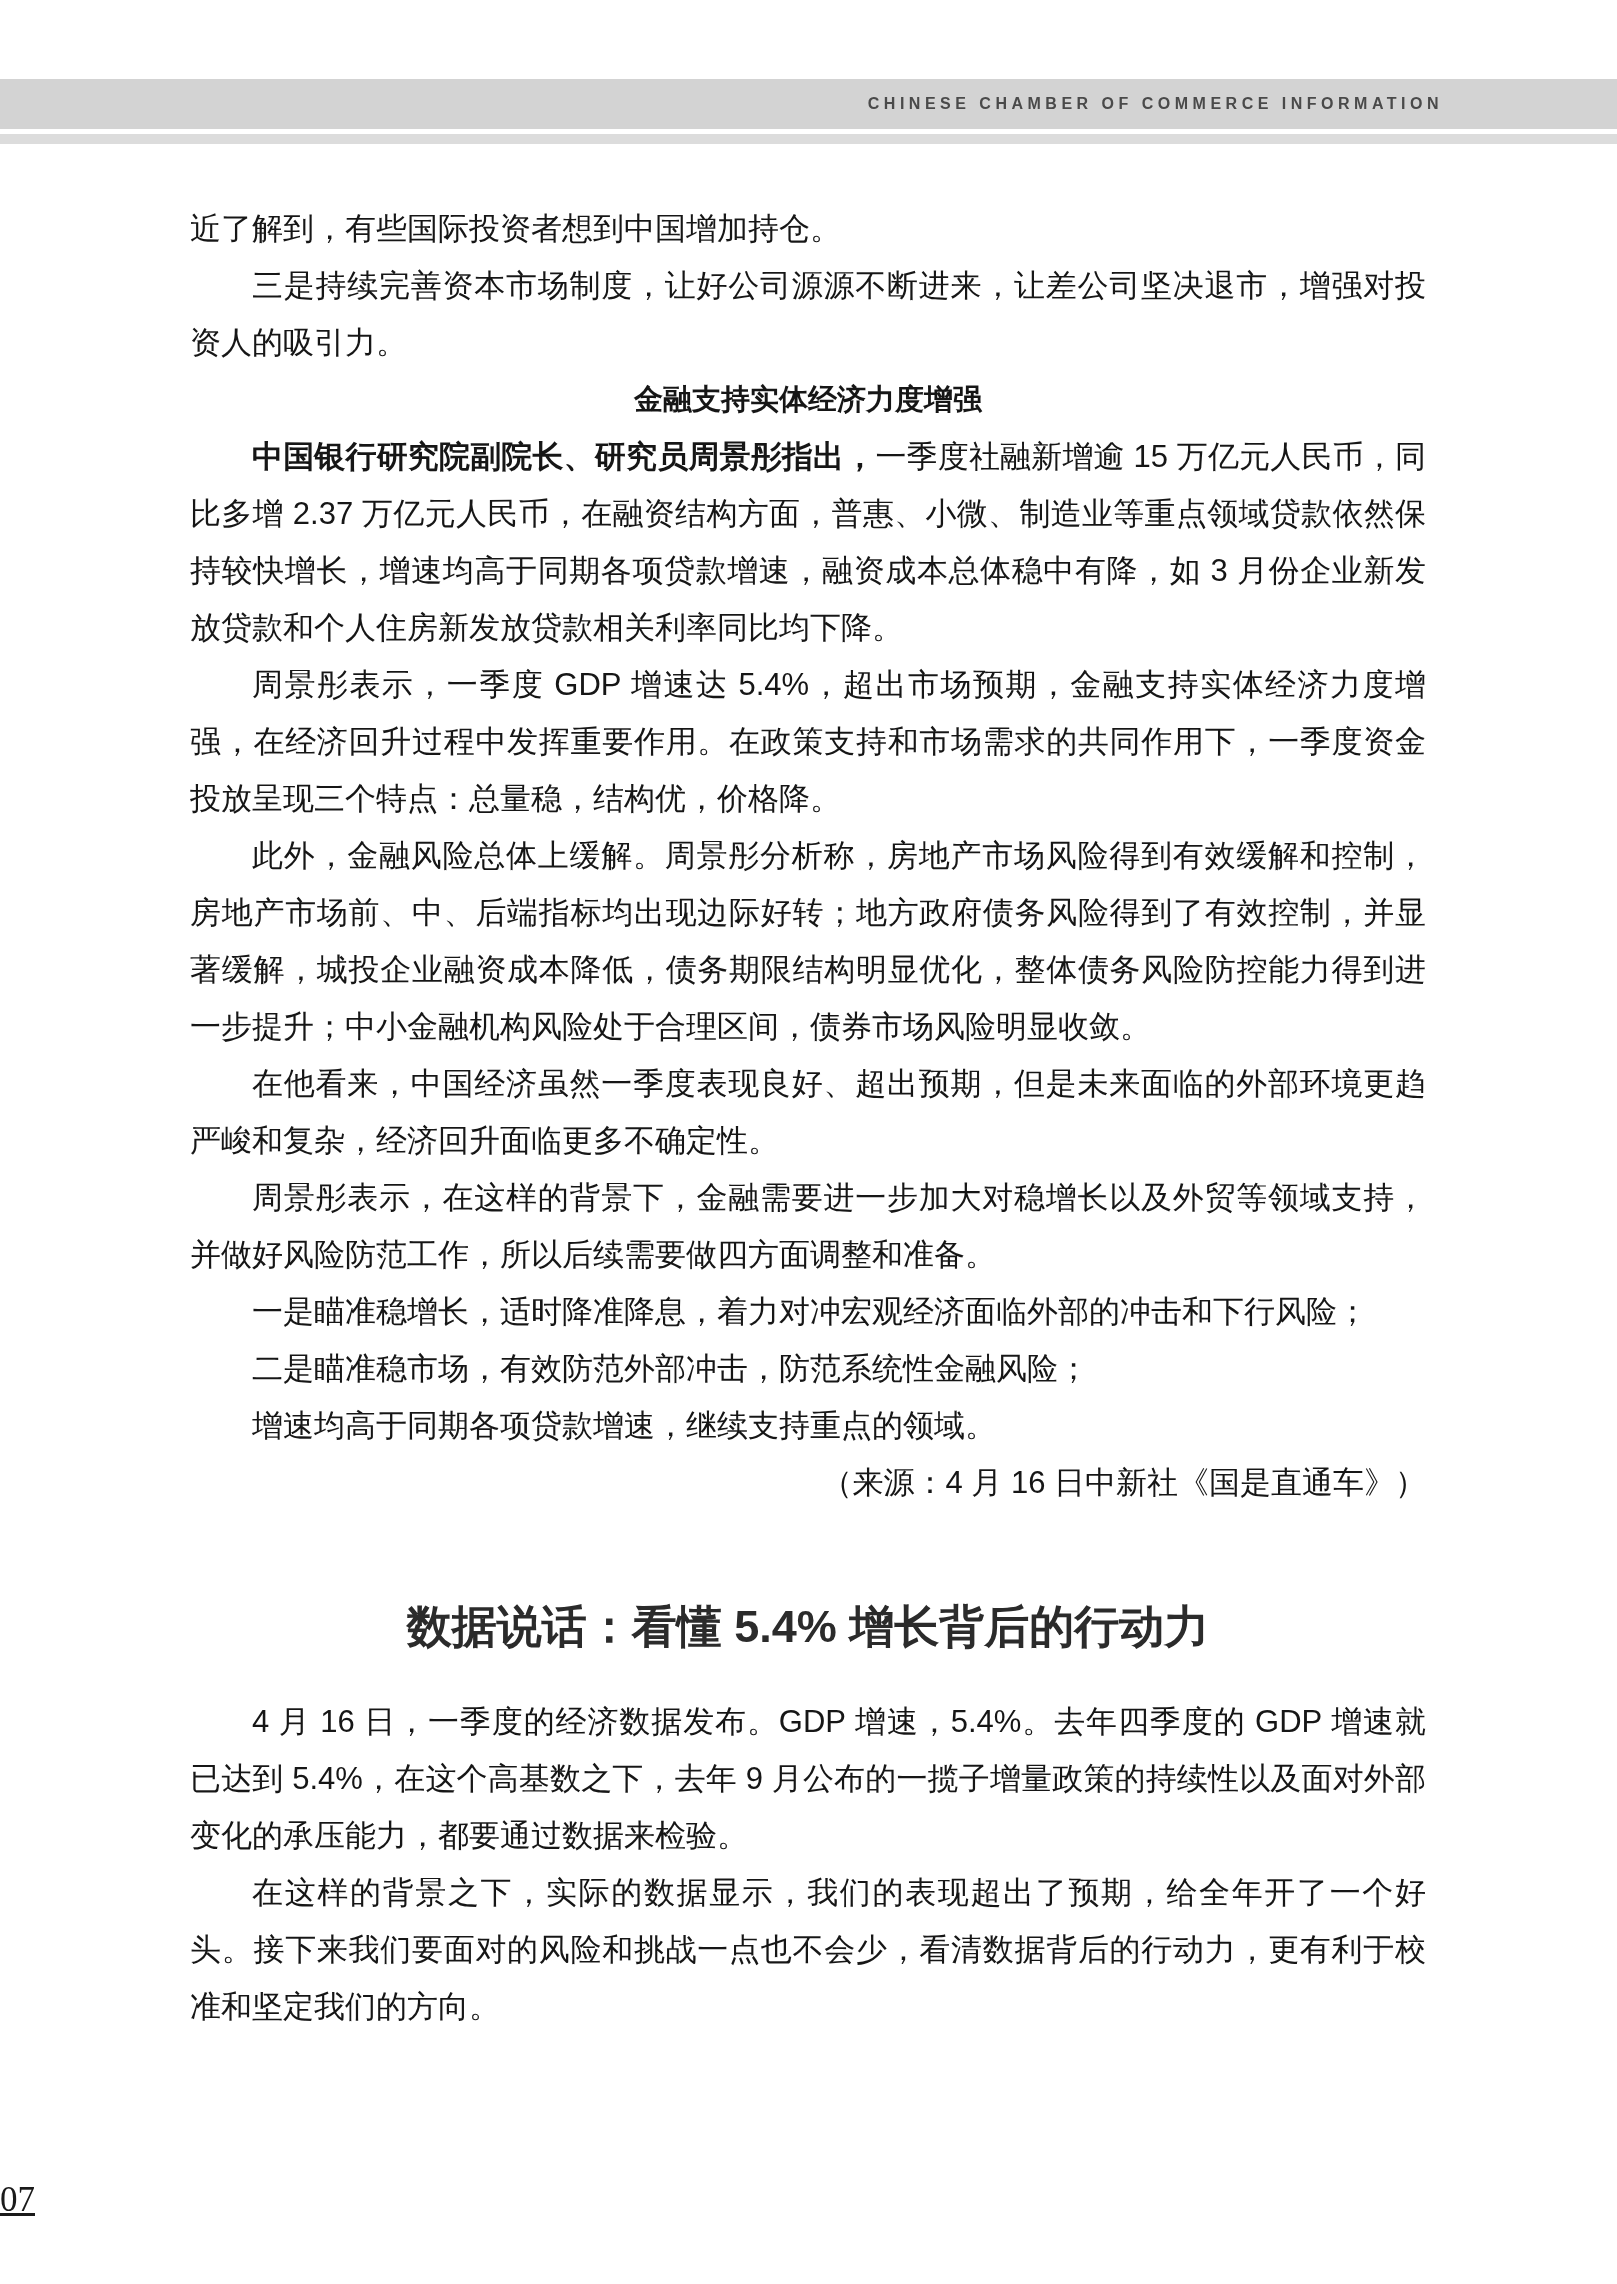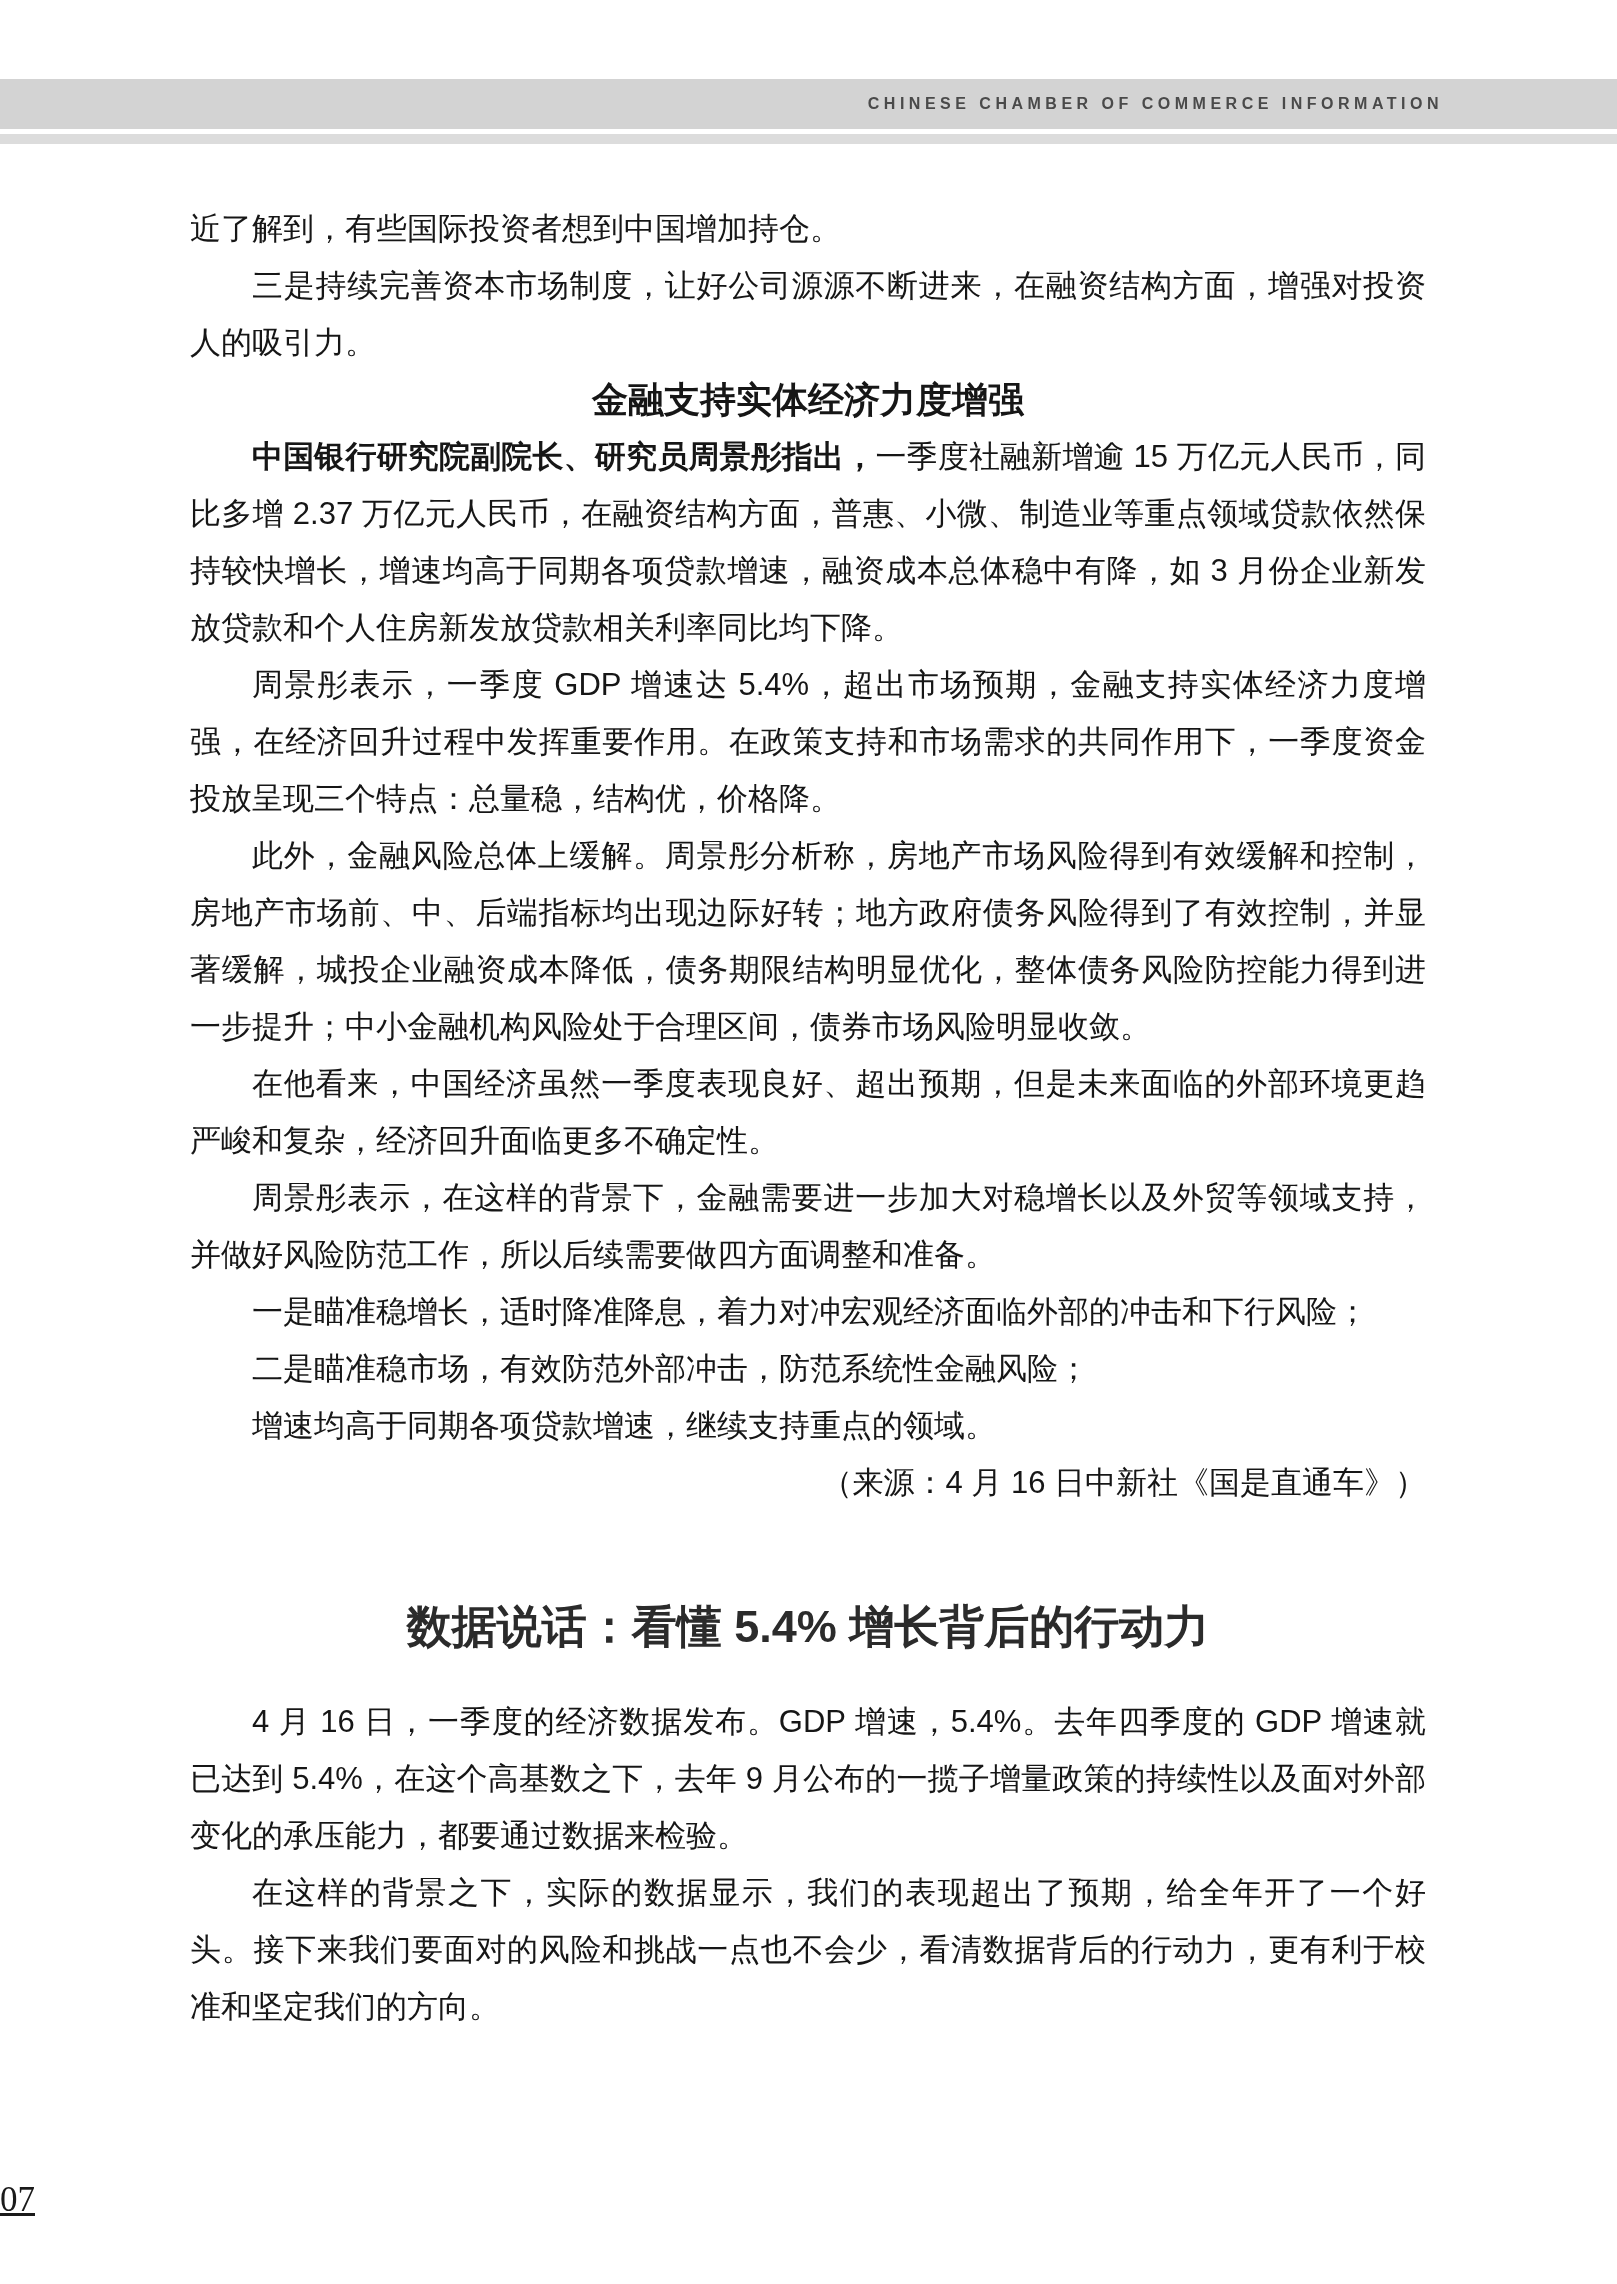--- a/index.html
+++ b/index.html
@@ -47,21 +47,21 @@
     text-align: justify;
     color: #161616;
   }
   .bodycol p { margin: 0; padding: 0; }
   .ind { text-indent: 2em; }
   .noind { text-indent: 0; }
   .lead-bold { font-weight: bold; }
   .sec-heading {
     text-align: center;
     font-weight: bold;
-    font-size: 36px;
+    font-size: 29px;
     text-indent: 0;
   }
   .src-line {
     text-align: right;
     text-indent: 0;
   }
   .big-title {
     margin-top: 78px;
     height: 75px;
     line-height: 75px;
@@ -91,21 +91,21 @@
 
   <div class="band-main">
     <div class="band-text">CHINESE CHAMBER OF COMMERCE INFORMATION</div>
   </div>
   <div class="band-sub"></div>
 
   <div class="bodycol">
 
     <p class="noind">近了解到，有些国际投资者想到中国增加持仓。</p>
 
-    <p class="ind">三是持续完善资本市场制度，让好公司源源不断进来，在融资结构方面，增强对投资人的吸引力。</p>
+    <p class="ind">三是持续完善资本市场制度，让好公司源源不断进来，让差公司坚决退市，增强对投资人的吸引力。</p>
 
     <p class="sec-heading">金融支持实体经济力度增强</p>
 
     <p class="ind"><span class="lead-bold">中国银行研究院副院长、研究员周景彤指出，</span><span>一季度社融新增逾 15 万亿元人民币，同比多增 2.37 万亿元人民币，在融资结构方面，普惠、小微、制造业等重点领域贷款依然保持较快增长，增速均高于同期各项贷款增速，融资成本总体稳中有降，如 3 月份企业新发放贷款和个人住房新发放贷款相关利率同比均下降。</span></p>
 
     <p class="ind">周景彤表示，一季度 GDP 增速达 5.4%，超出市场预期，金融支持实体经济力度增强，在经济回升过程中发挥重要作用。在政策支持和市场需求的共同作用下，一季度资金投放呈现三个特点：总量稳，结构优，价格降。</p>
 
     <p class="ind">此外，金融风险总体上缓解。周景彤分析称，房地产市场风险得到有效缓解和控制，房地产市场前、中、后端指标均出现边际好转；地方政府债务风险得到了有效控制，并显著缓解，城投企业融资成本降低，债务期限结构明显优化，整体债务风险防控能力得到进一步提升；中小金融机构风险处于合理区间，债券市场风险明显收敛。</p>
 
     <p class="ind">在他看来，中国经济虽然一季度表现良好、超出预期，但是未来面临的外部环境更趋严峻和复杂，经济回升面临更多不确定性。</p>

